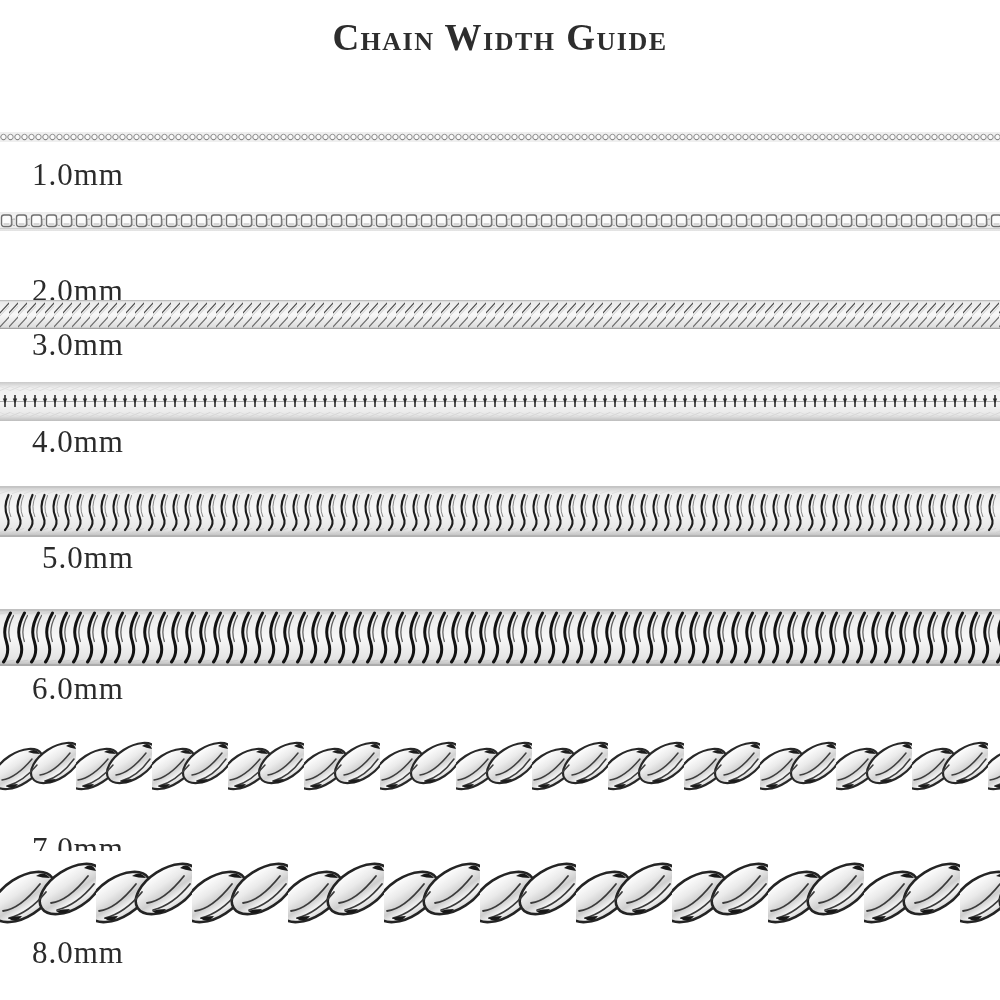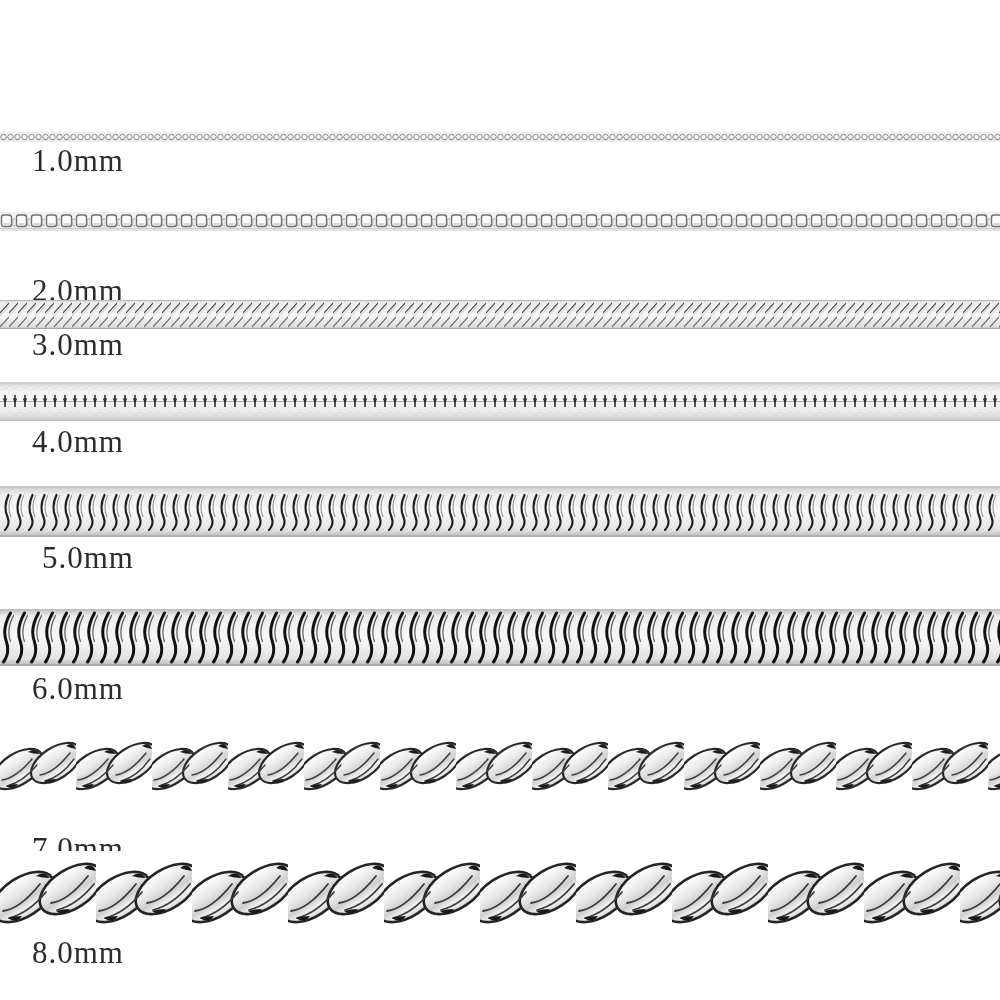--- a/index.html
+++ b/index.html
@@ -39,34 +39,35 @@
   .size-label {
     position: absolute;
     left: 32px;
     font-size: 31px;
     font-weight: 500;
     color: #2b2b2b;
     letter-spacing: 1px;
     line-height: 1;
   }
   
-  .c1 { top: 132px; }  .l1 { top: 145px; }
+  .c1 { top: 132px; }  .l1 { top: 159px; }
   .c2 { top: 212px; }  .l2 { top: 232px; margin-top: 43px; }
   .c3 { top: 300px; }  .l3 { top: 329px; }
   .c4 { top: 382px; }  .l4 { top: 426px; }
   .c5 { top: 486px; }  .l5 { top: 542px; margin-left: 10px; }
   .c6 { top: 609px; }  .l6 { top: 673px; }
   .c7 { top: 732px; }  .l7 { top: 833px; }
   .c8 { top: 851px; }  .l8 { top: 937px; }
 </style>
 </head>
 <body>
 
 <div class="stage">
 
+  <div class="title">Chain Width Guide</div>
 
   <div class="chain c1">
     <svg width="1000" height="10" xmlns="http://www.w3.org/2000/svg">
       <defs>
         <pattern id="p1" width="7" height="10" patternUnits="userSpaceOnUse">
           <rect width="7" height="10" fill="#efefef"></rect>
           <circle cx="3.5" cy="5" r="2.7" fill="#fbfbfb" stroke="#8e8e8e" stroke-width="1"></circle>
           <circle cx="0" cy="5" r="1" fill="#ababab"></circle>
           <line x1="2" y1="7.6" x2="5" y2="7.6" stroke="#777777" stroke-width="0.7"></line>
         </pattern>

